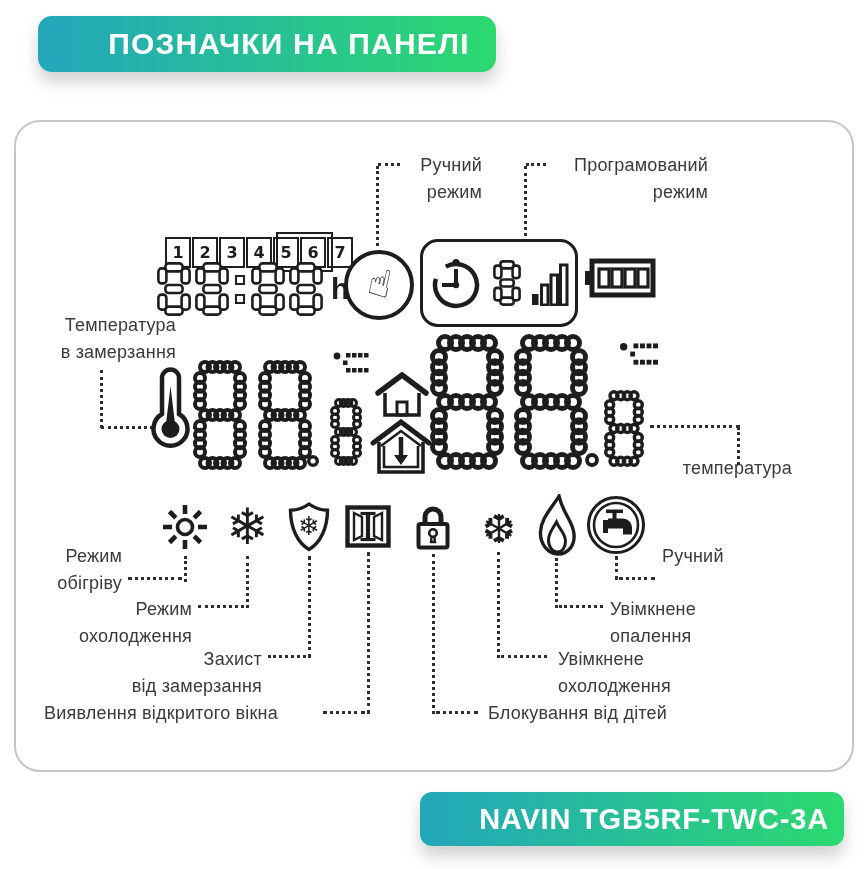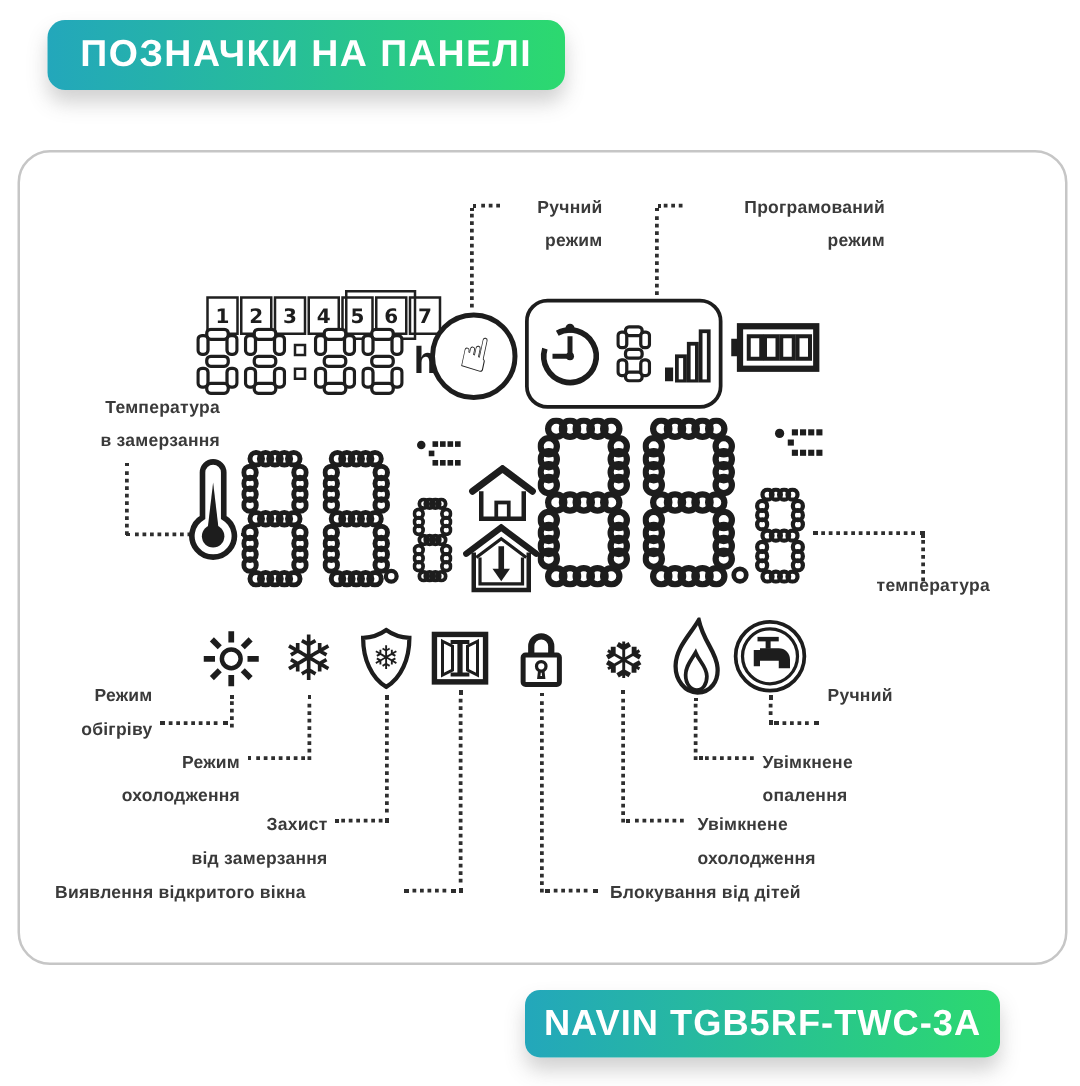--- a/index.html
+++ b/index.html
@@ -1,25 +1,25 @@
 <!DOCTYPE html>
 <html style="--gradient-start: #23a7bb; --gradient-end: #2cd96f; --ink: #1d1d1d; --label-text: #3a3a3a; --panel-border: #c6c6c6;"><head>
 <meta charset="utf-8">
 <style>
   html,body{margin:0;padding:0;background:#ffffff;}
   .stage{position:relative;width:864px;height:869px;background:#ffffff;overflow:hidden;
          font-family:"Liberation Sans","DejaVu Sans",sans-serif;color:#1d1d1d;}
   .abs{position:absolute;}
   .banner{display:flex;align-items:center;justify-content:center;color:#ffffff;font-weight:bold;
           background:linear-gradient(90deg,var(--gradient-start,#23a7bb),var(--gradient-end,#2cd96f));
-          box-shadow:0 10px 16px rgba(90,90,90,.28);}
+          box-shadow:0 10px 16px rgba(90,90,90,.28);padding-left:44px;}
   .banner.title{left:38px;top:16px;width:414px;height:56px;border-radius:14px;font-size:30px;letter-spacing:1.2px;}
   .banner.model{left:420px;top:792px;width:380px;height:54px;border-radius:12px;font-size:29px;letter-spacing:.8px;}
   .panel{left:14px;top:120px;width:836px;height:648px;border:2px solid var(--panel-border,#c6c6c6);border-radius:26px;background:#fff;}
-  .label{font-size:14px;line-height:26.5px;color:var(--label-text,#3a3a3a);font-weight:700;letter-spacing:.2px;white-space:nowrap;}
+  .label{font-size:18px;line-height:26.5px;color:var(--label-text,#3a3a3a);font-weight:400;letter-spacing:.2px;white-space:nowrap;}
   .ra{text-align:right;}
   .dot-h{border-top:3px dotted #2e2e2e;height:0;}
   .dot-v{border-left:3px dotted #2e2e2e;width:0;}
   .day{width:22px;height:27px;border:2.5px solid #1f1f1f;background:#fff;display:flex;align-items:center;justify-content:center;
        font-weight:bold;font-size:16px;font-family:"DejaVu Sans",sans-serif;}
   .dayrow{display:flex;gap:1px;}
   .dayhl{border:2.5px solid #1f1f1f;background:transparent;}
   .clockrow{display:flex;align-items:center;gap:4px;}
   .colon{display:flex;flex-direction:column;gap:9px;margin:0 2px;}
   .colon i{display:block;width:6px;height:6px;border:2.5px solid #1f1f1f;}

